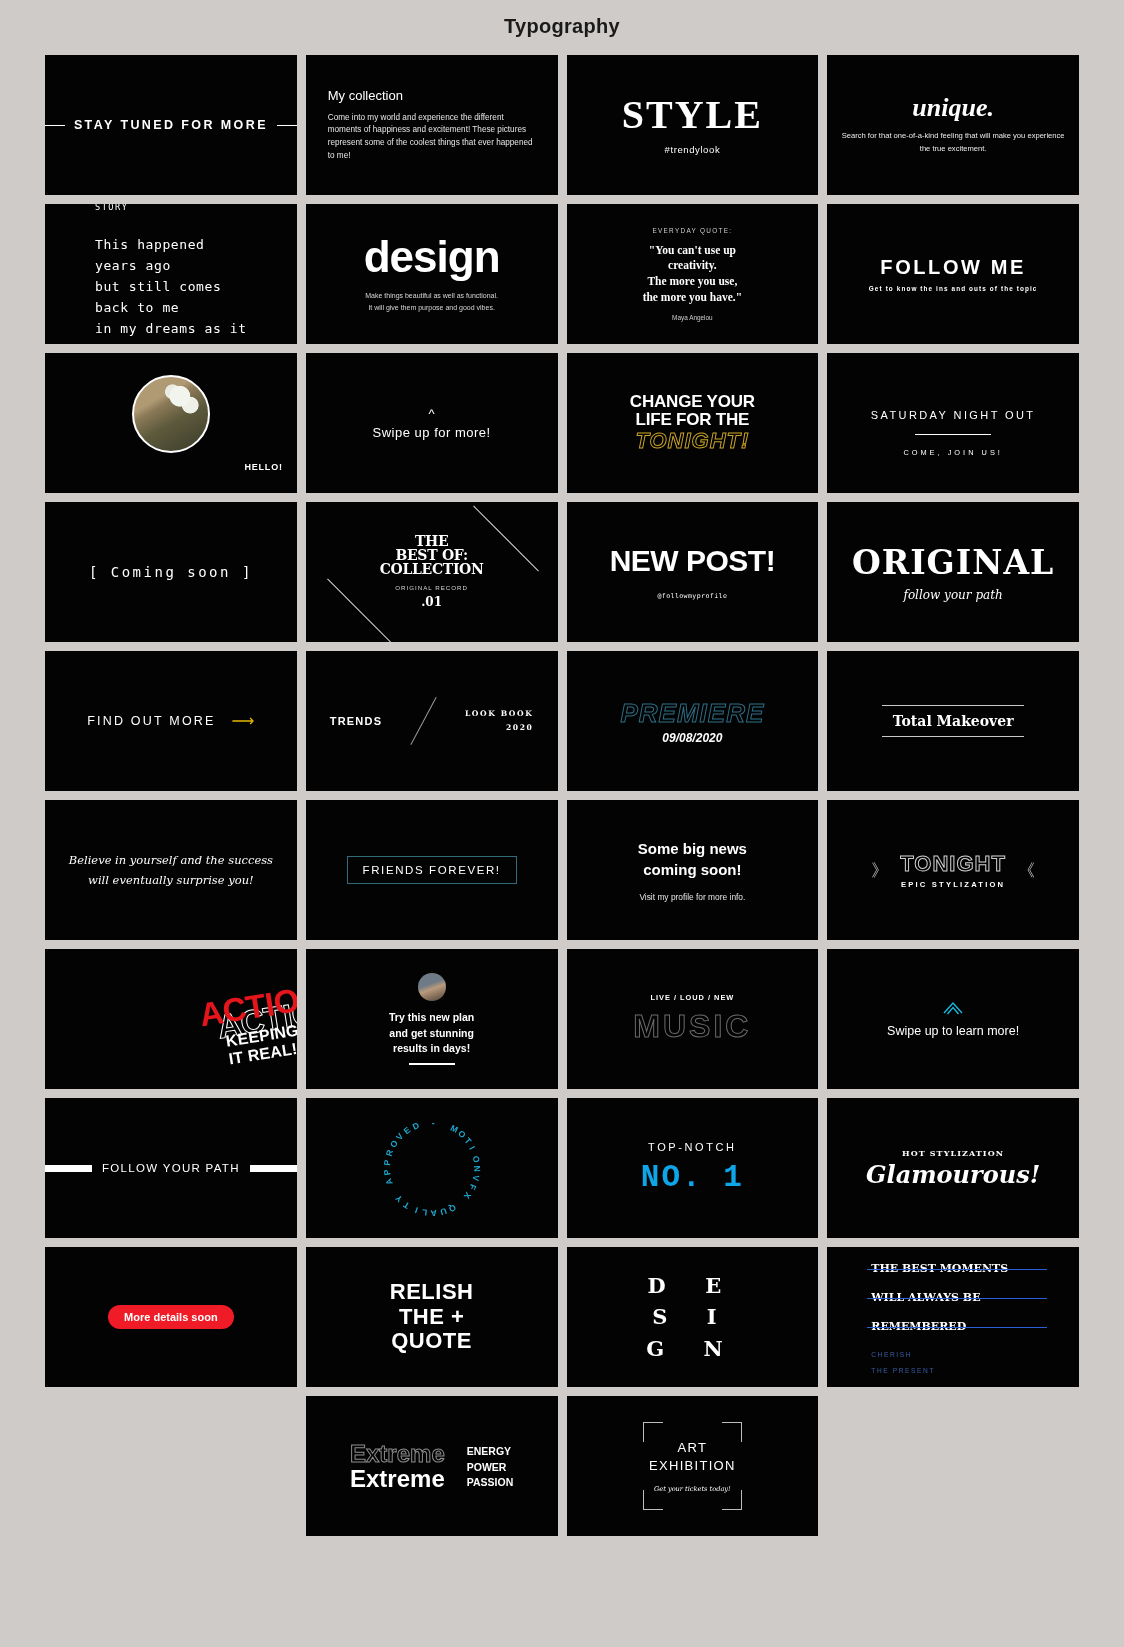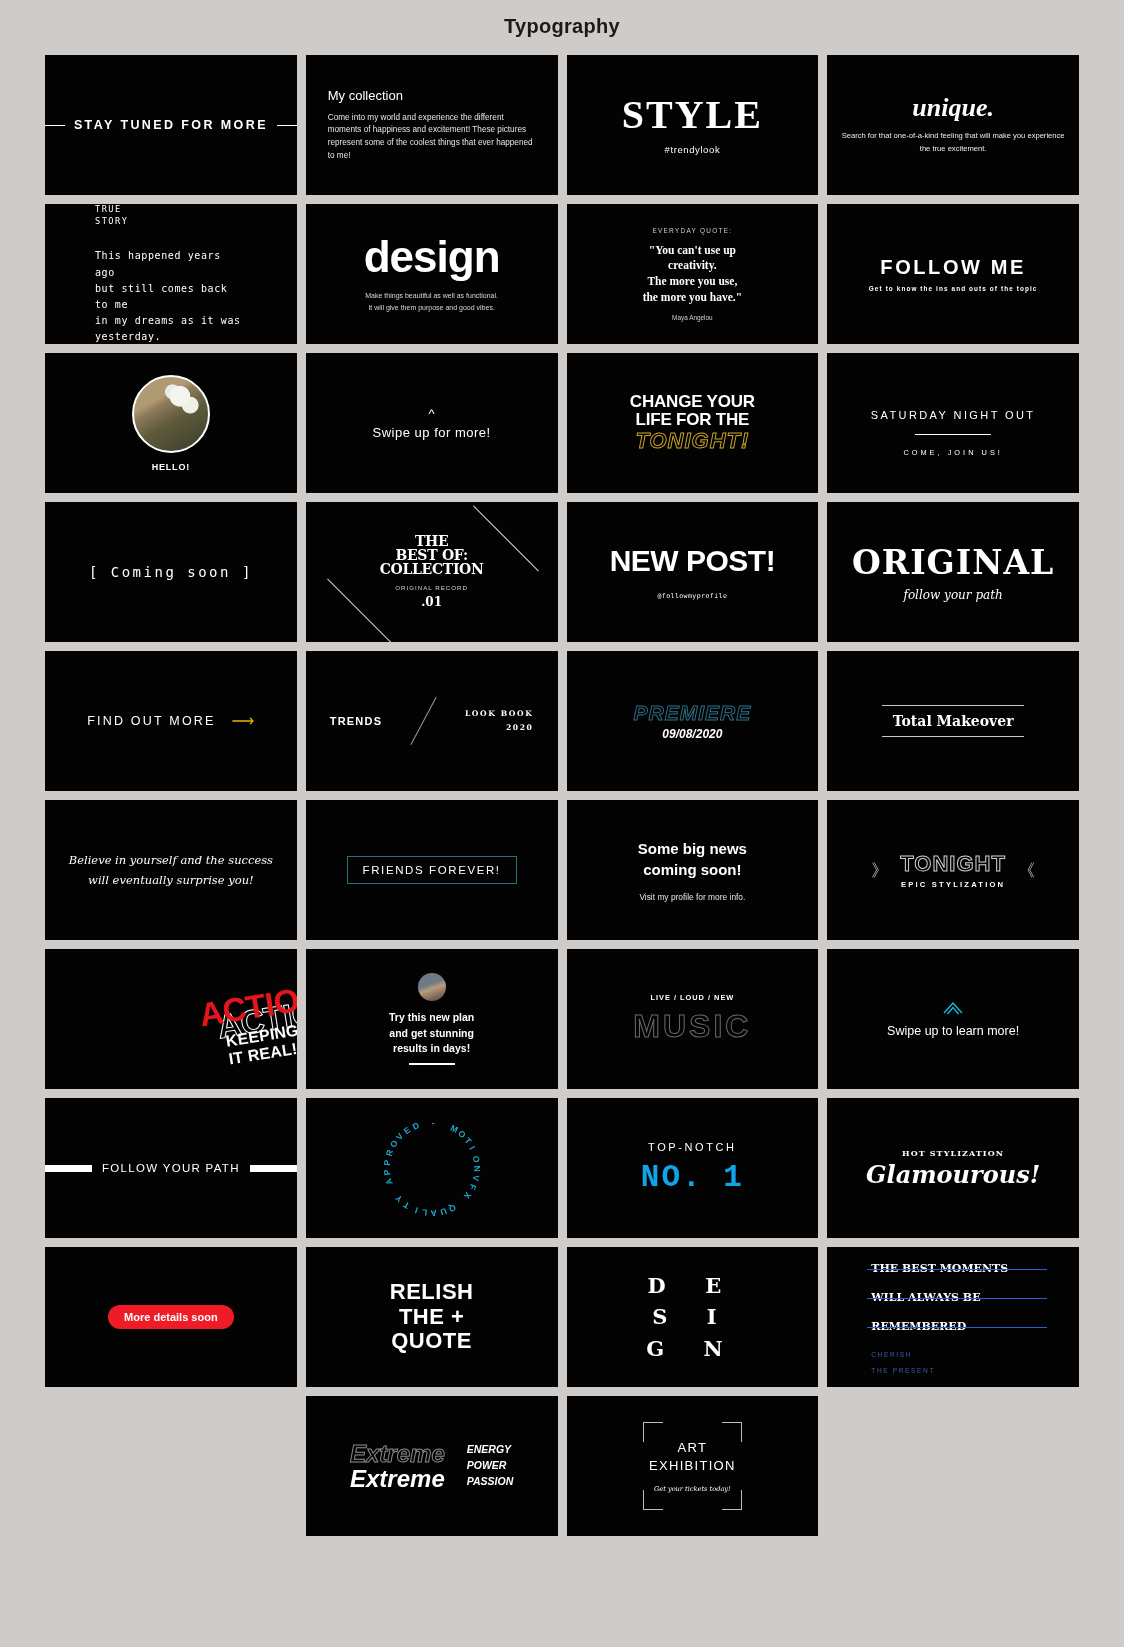--- a/index.html
+++ b/index.html
@@ -58,21 +58,21 @@
   .t3-big { font-size:40px; font-weight:bold; letter-spacing:2px; line-height:1; }
   .t3-sub { font-size:9.5px; letter-spacing:.6px; margin-top:9px; }
 
   
   .t4-big { font-size:26px; font-weight:bold; font-style:italic; line-height:1; }
   .t4-sub { font-size:7.6px; line-height:1.6; margin-top:9px; color:#ececec; }
 
   
   .t5 { text-align:left; padding:0 50px; }
   .t5 .hd { font-size:8.6px; letter-spacing:1.5px; line-height:1.5; }
-  .t5 .bd { font-size:10px; letter-spacing:.6px; line-height:1.62; margin-top:20px; }
+  .t5 .bd { font-size:13px; letter-spacing:.6px; line-height:1.62; margin-top:20px; }
 
   
   .t6-big { font-size:44px; font-weight:bold; letter-spacing:-1px; line-height:1; }
   .t6-sub { font-size:7px; line-height:1.7; margin-top:11px; color:#d8d8d8; }
 
   
   .t7-lbl { font-size:6.4px; letter-spacing:1.3px; color:#cfcfcf; }
   .t7-q   { font-size:11.5px; font-weight:bold; line-height:1.36; margin-top:9px; }
   .t7-by  { font-size:6.4px; margin-top:9px; color:#cfcfcf; }
 
@@ -83,21 +83,21 @@
   
   .avatar {
     width:78px; height:78px; border-radius:50%;
     border:2px solid #fff; margin:0 auto;
     background:
       radial-gradient(circle at 62% 26%, #f2f4ee 0 14%, transparent 15%),
       radial-gradient(circle at 76% 38%, #eef0e8 0 11%, transparent 12%),
       radial-gradient(circle at 52% 20%, #e9ece2 0 10%, transparent 11%),
       linear-gradient(150deg,#b09a74 0 30%,#8c7a58 38%,#5d5a3c 58%,#3a3a2a 100%);
   }
-  .t9-lbl { font-size:9px; font-weight:bold; letter-spacing:.8px; margin-top:9px; }
+  .t9-lbl { font-size:9px; font-weight:bold; letter-spacing:.8px; margin-top:9px;text-align:right; }
 
   
   .chev-up { font-size:13px; line-height:1; margin-bottom:5px; }
   .t10-txt { font-size:13px; letter-spacing:.5px; }
 
   
   .t11 { line-height:1.06; }
   .t11 .l { font-size:17px; font-weight:bold; letter-spacing:-.2px; }
   .t11 .gold {
     font-size:22px; font-style:italic; font-weight:bold; letter-spacing:1px;
@@ -134,21 +134,21 @@
   .t17 .ar { color:#e0b400; font-size:16px; line-height:1; }
 
   
   .t18 { display:flex; align-items:center; justify-content:space-between; padding:0 24px; }
   .t18 .a { font-size:11px; font-weight:bold; letter-spacing:1.2px; }
   .t18 .sl { width:1px; height:54px; background:#9a9a9a; transform:rotate(28deg); }
   .t18 .b { font-size:7.6px; font-weight:bold; letter-spacing:1.6px; line-height:1.9; text-align:right; }
 
   
   .t19-big {
-    font-size:21px; font-weight:bold; font-style:italic; letter-spacing:1px;
+    font-size:26px; font-weight:bold; font-style:italic; letter-spacing:1px;
     color:transparent; -webkit-text-stroke:1px #2e6e86;
   }
   .t19-sub { font-size:12px; font-weight:bold; font-style:italic; margin-top:2px; }
 
   
   .t20 .ln { height:1px; background:#c9c9c9; width:142px; margin:0 auto; }
   .t20 .tx { font-size:14px; font-weight:bold; padding:7px 0; }
 
   
   .t21 { font-size:11.5px; line-height:1.75; }
@@ -241,21 +241,21 @@
 
   
   .t36 { text-align:left; padding-left:44px; }
   .t36 .ln2 { position:relative; display:inline-block; font-size:11px; font-weight:bold; margin-bottom:12px; }
   .t36 .ln2:after {
     content:""; position:absolute; left:-4px; top:52%; height:1px; background:#2b5fd9; width:180px;
   }
   .t36 .sm { font-size:6.6px; letter-spacing:1.6px; line-height:1.7; color:#3a5fa8; margin-top:4px; }
 
   
-  .t37 { display:flex; align-items:center; justify-content:center; gap:22px;font-style:italic; }
+  .t37 { display:flex; align-items:flex-end; justify-content:center; gap:22px; }
   .t37 .lf { text-align:left; }
   .t37 .o {
     font-size:24px; font-weight:bold; color:transparent; -webkit-text-stroke:1px #8c8c8c; line-height:1.05;
   }
   .t37 .s { font-size:24px; font-weight:bold; line-height:1.05; }
   .t37 .rt { font-size:10.5px; font-weight:bold; line-height:1.5; text-align:left; }
 
   
   .frame { position:absolute; width:20px; height:20px; border:1px solid #bdbdbd; }
   .frame.tl { top:26px; left:76px; border-right:0; border-bottom:0; }

